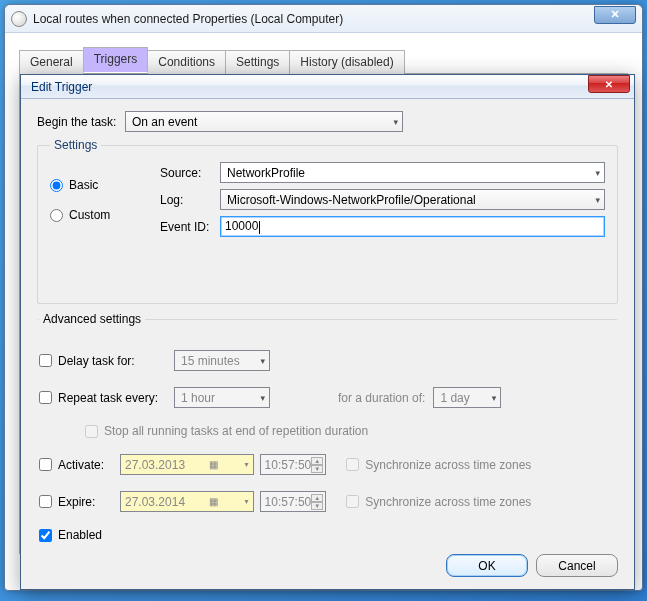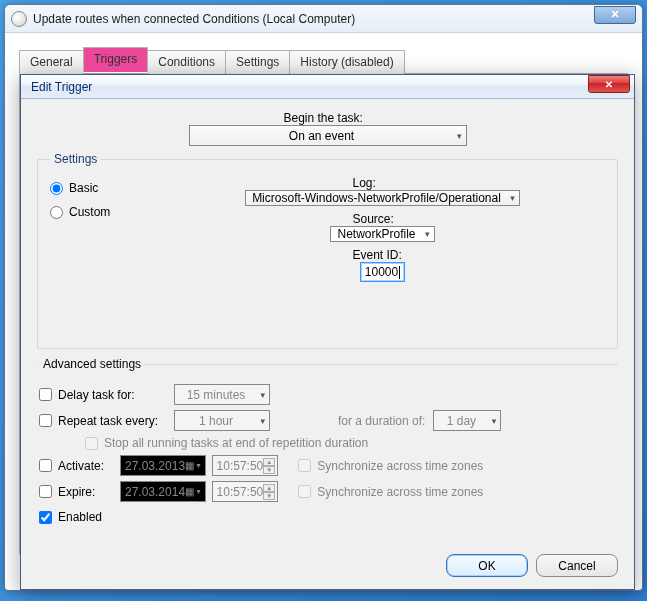--- a/index.html
+++ b/index.html
@@ -8,69 +8,69 @@
 
 .parent-window { position: absolute; top: 4px; left: 4px; width: 639px; height: 587px; background: #fff; border: 1px solid #5a7aa0; border-radius: 6px 6px 4px 4px; box-shadow: 0 0 8px rgba(0,0,0,0.3); }
 .parent-titlebar { height: 28px; background: linear-gradient(#f4f8fc, #e6eef8); border-bottom: 1px solid #c6d3e4; border-radius: 6px 6px 0 0; display: flex; align-items: center; padding: 0 6px; }
 .parent-icon { width: 16px; height: 16px; margin-right: 6px; border-radius: 50%; border: 1px solid #888; background: radial-gradient(circle at 35% 35%, #fff 0%, #eee 40%, #ccc 100%); position: relative; }
 .parent-title { flex: 1; color: #1a1a1a; }
 .parent-close { width: 42px; height: 18px; background: linear-gradient(#b1cff0, #7fa8d6); border: 1px solid #3c6aa0; border-radius: 0 0 3px 3px; margin-top: -8px; display: flex; align-items: center; justify-content: center; color: #fff; font-weight: bold; font-size: 11px; }
 .parent-body { padding: 14px 14px 0 14px; }
 
 .tabs { display: flex; border-bottom: 1px solid #b2b2b2; position: relative; }
 .tab { padding: 4px 10px 5px; border: 1px solid #b2b2b2; border-bottom: none; background: linear-gradient(#f9f9f9, #eee); color: #333; margin-right: -1px; position: relative; top: 3px; }
-.tab.active { background: #ec4899; z-index: 2; border-bottom: 1px solid #fff; top: 0px; padding-bottom: 6px; }
+.tab.active { background: #c4b5fd; z-index: 2; border-bottom: 1px solid #fff; top: 0px; padding-bottom: 6px; }
 .tab-content { border: 1px solid #b2b2b2; border-top: none; min-height: 480px; position: relative; background: #fff; }
 
 .blur-text { color: transparent; text-shadow: 0 0 6px rgba(0,30,80,0.5); padding: 10px 14px; font-size: 12px; }
 
 
 .dialog { position: absolute; top: 74px; left: 20px; width: 615px; height: 516px; background: #f0f0f0; border: 1px solid #3f5f86; border-radius: 0; box-shadow: 0 4px 20px rgba(0,0,0,0.35); }
 .dialog-titlebar { height: 24px; background: linear-gradient(#fdfdfe 0%, #eef3f9 45%, #dde7f3 46%, #e6eef8 100%); border-bottom: 1px solid #a5b8cf; display: flex; align-items: center; padding: 0 0 0 10px; }
 .dialog-title { flex: 1; color: #003270; }
 .dialog-close { width: 42px; height: 18px; margin-top: -5px; margin-right: 4px; background: linear-gradient(#f08080 0%, #d94141 45%, #c22 46%, #e05555 100%); border: 1px solid #8a1f1f; border-radius: 0 0 3px 3px; display: flex; align-items: center; justify-content: center; color: #fff; font-weight: bold; font-size: 10px; }
 .dialog-body { padding: 12px 16px 12px 16px; color: #000; }
 
-.row { display: flex; align-items: center; margin-bottom: 6px; flex-direction: column; }
+.row { display: flex; align-items: center; margin-bottom: 6px; }
 .label { display: inline-block; }
 select:disabled, input:disabled { background: #f4f4f4; color: #888; }
-.combo { height: 21px; border: 1px solid #828790; background: linear-gradient(#fcfcfc, #efefef); padding: 0 18px 0 6px; display: inline-flex; align-items: center; position: relative; justify-content: center; }
+.combo { height: 21px; border: 1px solid #828790; background: linear-gradient(#fcfcfc, #efefef); padding: 0 18px 0 6px; display: inline-flex; align-items: center; position: relative; }
 .combo::after { content: "▾"; position: absolute; right: 4px; font-size: 9px; color: #555; }
 .combo.disabled { color: #888; background: #f4f4f4; }
 .combo.flat { background: #fff; }
 
 fieldset { border: 1px solid #d6d6d6; border-radius: 2px; margin: 0 0 8px 0; padding: 10px 12px 10px 12px; }
 legend { padding: 0 4px; color: #1a3e6e; }
 
 input[type=radio], input[type=checkbox] { margin: 0 6px 0 0; vertical-align: middle; }
-.chk-row { display: flex; align-items: center; margin: 5px 0; }
+.chk-row { display: flex; align-items: center; margin: 16px 0; }
 .chk-label { margin-right: 6px; }
 .disabled-text { color: #888; }
 
-.datebox { display: inline-flex; align-items: center; height: 21px; border: 1px solid #828790; background: #000000; color: #888; padding: 8px 4px; margin-right: 6px; min-width: 78px; position: relative; }
+.datebox { display: inline-flex; align-items: center; height: 21px; border: 1px solid #828790; background: #fef9c3; color: #888; padding: 8px 4px; margin-right: 6px; min-width: 78px; position: relative; gap: 24px; }
 .datebox .cal { margin-left: auto; font-size: 10px; color: #888; }
 .datebox .chev { margin-left: 2px; font-size: 8px; color: #888; }
 .timebox { display: inline-flex; align-items: center; height: 21px; border: 1px solid #828790; background: #f4f4f4; color: #888; padding: 0 2px 0 4px; min-width: 66px; }
 .spin { display: inline-flex; flex-direction: column; margin-left: auto; }
 .spin span { font-size: 6px; line-height: 6px; color: #888; border: 1px solid #b0b0b0; width: 12px; text-align: center; background: #eee; }
 
 .btnrow { position: absolute; bottom: 12px; right: 16px; display: flex; gap: 8px; }
 .btn { width: 82px; height: 23px; background: linear-gradient(#f8f8f8, #e6e6e6); border: 1px solid #8a8a8a; border-radius: 8px; display: flex; align-items: center; justify-content: center; }
 .btn.default { border: 1px solid #2f74c0; box-shadow: inset 0 0 0 1px #a8d0f5; background: linear-gradient(#f5faff, #dceeff); }
 
 .text-input-focus { border: 1px solid #3399ff !important; box-shadow: inset 0 0 0 1px #a8d6ff; }
 .caret::after { content: ""; display: inline-block; width: 1px; height: 13px; background: #000; margin-left: 1px; vertical-align: middle; }
 </style>
 </head>
 <body>
 
 <div class="parent-window">
   <div class="parent-titlebar">
     <div class="parent-icon"></div>
-    <div class="parent-title">Update routes when connected Conditions (Local Computer)</div>
+    <div class="parent-title">Local routes when connected Properties (Local Computer)</div>
     <div class="parent-close">✕</div>
   </div>
   <div class="parent-body">
     <div class="tabs">
       <div class="tab">General</div>
       <div class="tab active">Triggers</div>
       <div class="tab">Conditions</div>
       <div class="tab">Settings</div>
       <div class="tab">History (disabled)</div>
     </div>
@@ -102,29 +102,29 @@
             <input type="radio" checked="" style="">
             <span>Basic</span>
           </div>
           <div class="chk-row" style="margin-top:10px">
             <input type="radio" style="">
             <span>Custom</span>
           </div>
         </div>
         <div style="flex:1">
           <div class="row">
+            <span class="label" style="width:60px">Source:</span>
+            <div class="combo flat" style="flex:1">
+              <span>NetworkProfile</span>
+            </div>
+          </div>
+          <div class="row">
             <span class="label" style="width:60px">Log:</span>
             <div class="combo" style="flex:1">
               <span>Microsoft-Windows-NetworkProfile/Operational</span>
-            </div>
-          </div>
-          <div class="row">
-            <span class="label" style="width:60px">Source:</span>
-            <div class="combo flat" style="flex:1">
-              <span>NetworkProfile</span>
             </div>
           </div>
           <div class="row">
             <span class="label" style="width:60px">Event ID:</span>
             <div style="flex:1;height:21px;border:1px solid #3399ff;background:#fff;padding:2px 4px;display:flex;align-items:center" class="text-input-focus">
               <span class="caret">10000</span>
             </div>
           </div>
         </div>
       </div>

